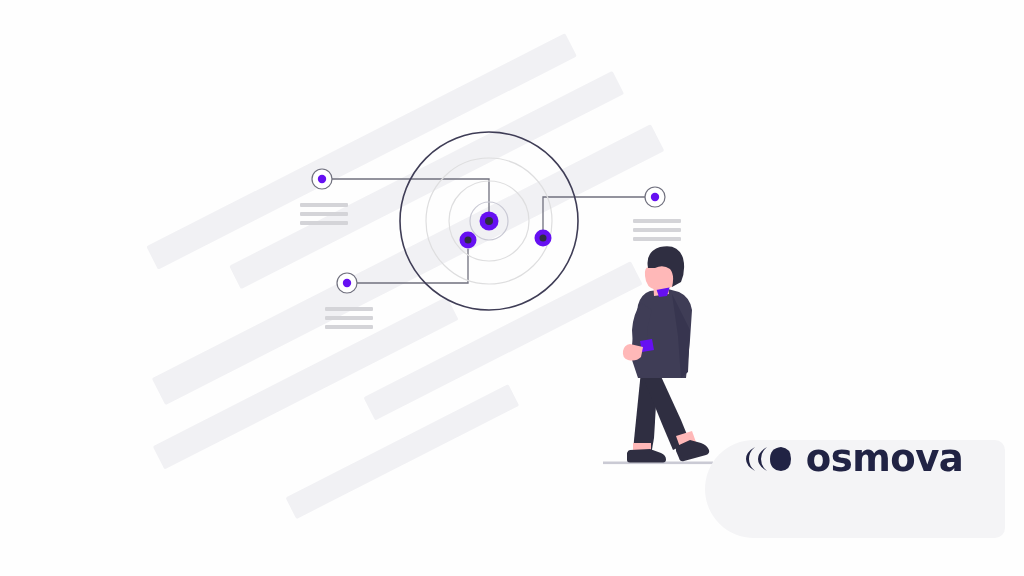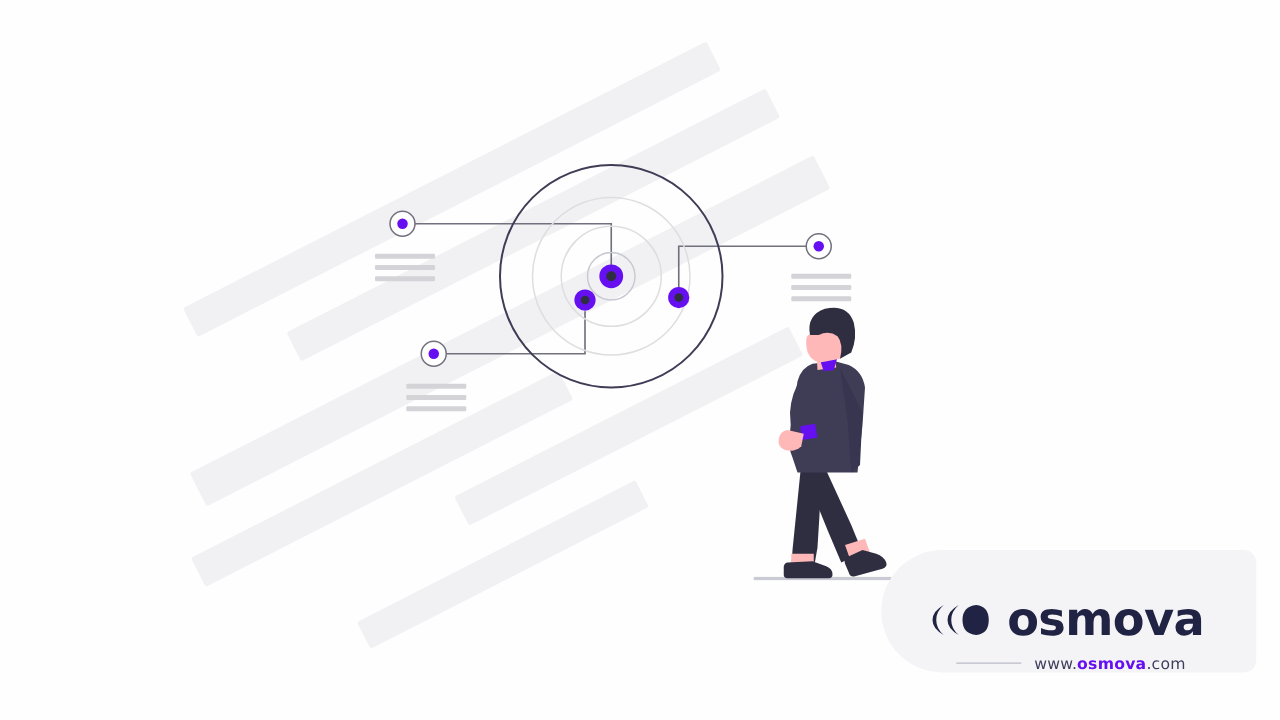--- a/index.html
+++ b/index.html
@@ -31,22 +31,22 @@
     position: absolute;
     left: 705px;
     top: 440px;
     width: 300px;
     height: 98px;
     background: #f4f4f6;
     border-radius: 49px 10px 10px 49px;
     display: flex;
     flex-direction: column;
     align-items: center;
-    justify-content: flex-end;
-    gap: 2px;
+    justify-content: flex-start;
+    gap: 14px;
   }
   #logo-row {
     display: flex;
     align-items: center;
     gap: 11px;
     margin-left: -4px;
   }
   #logo-mark { display: block; }
   #logo-word {
     font-family: "DejaVu Sans", sans-serif;
@@ -230,20 +230,16 @@
 
     <div id="logo-row">
       <svg id="logo-mark" width="52" height="30" viewBox="0 0 52 30">
         <path d="M12 3 Q3 8 3 15 Q3 22 12 27 Q6 22 6 15 Q6 8 12 3 Z" fill="#212344"></path>
         <path d="M24 3 Q15 8 15 15 Q15 22 24 27 Q18 22 18 15 Q18 8 24 3 Z" fill="#212344"></path>
         <path d="M38 3 Q27 4 27 15 Q27 26 38 27 Q48 26 48 15 Q48 4 38 3 Z" fill="#212344"></path>
       </svg>
       <span id="logo-word">osmova</span>
     </div>
 
-    <div id="url-row">
-      <span id="url-rule"></span>
-      <span id="url-text"><span>www.</span><span class="hl">osmova</span><span>.com</span></span>
-    </div>
 
   </div>
 
 </div>
 
 </body></html>

